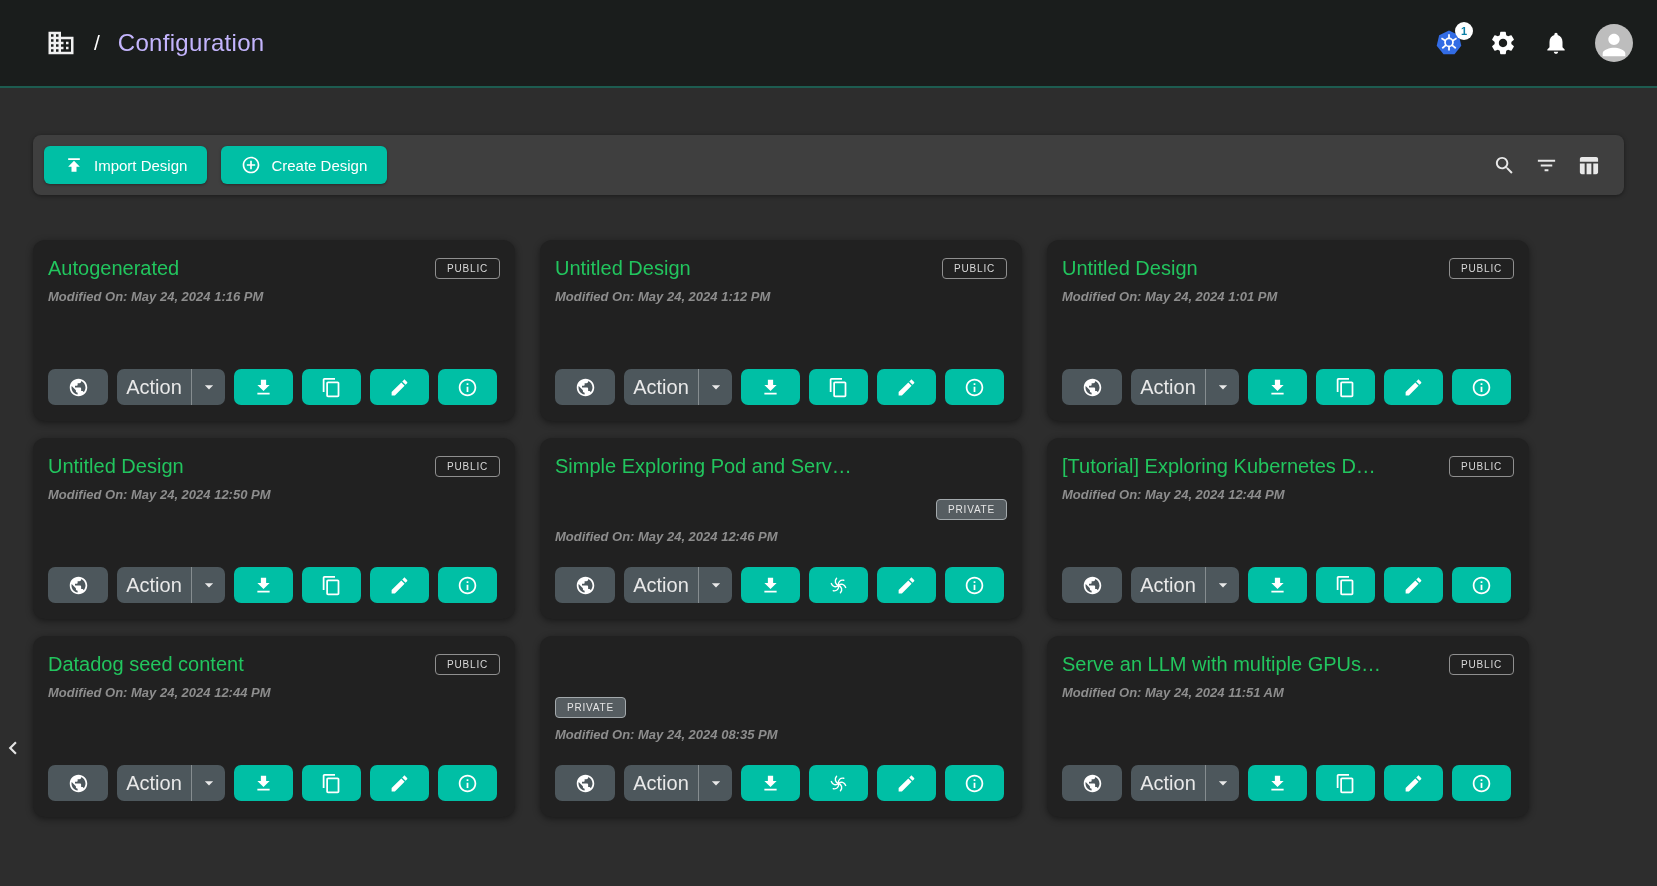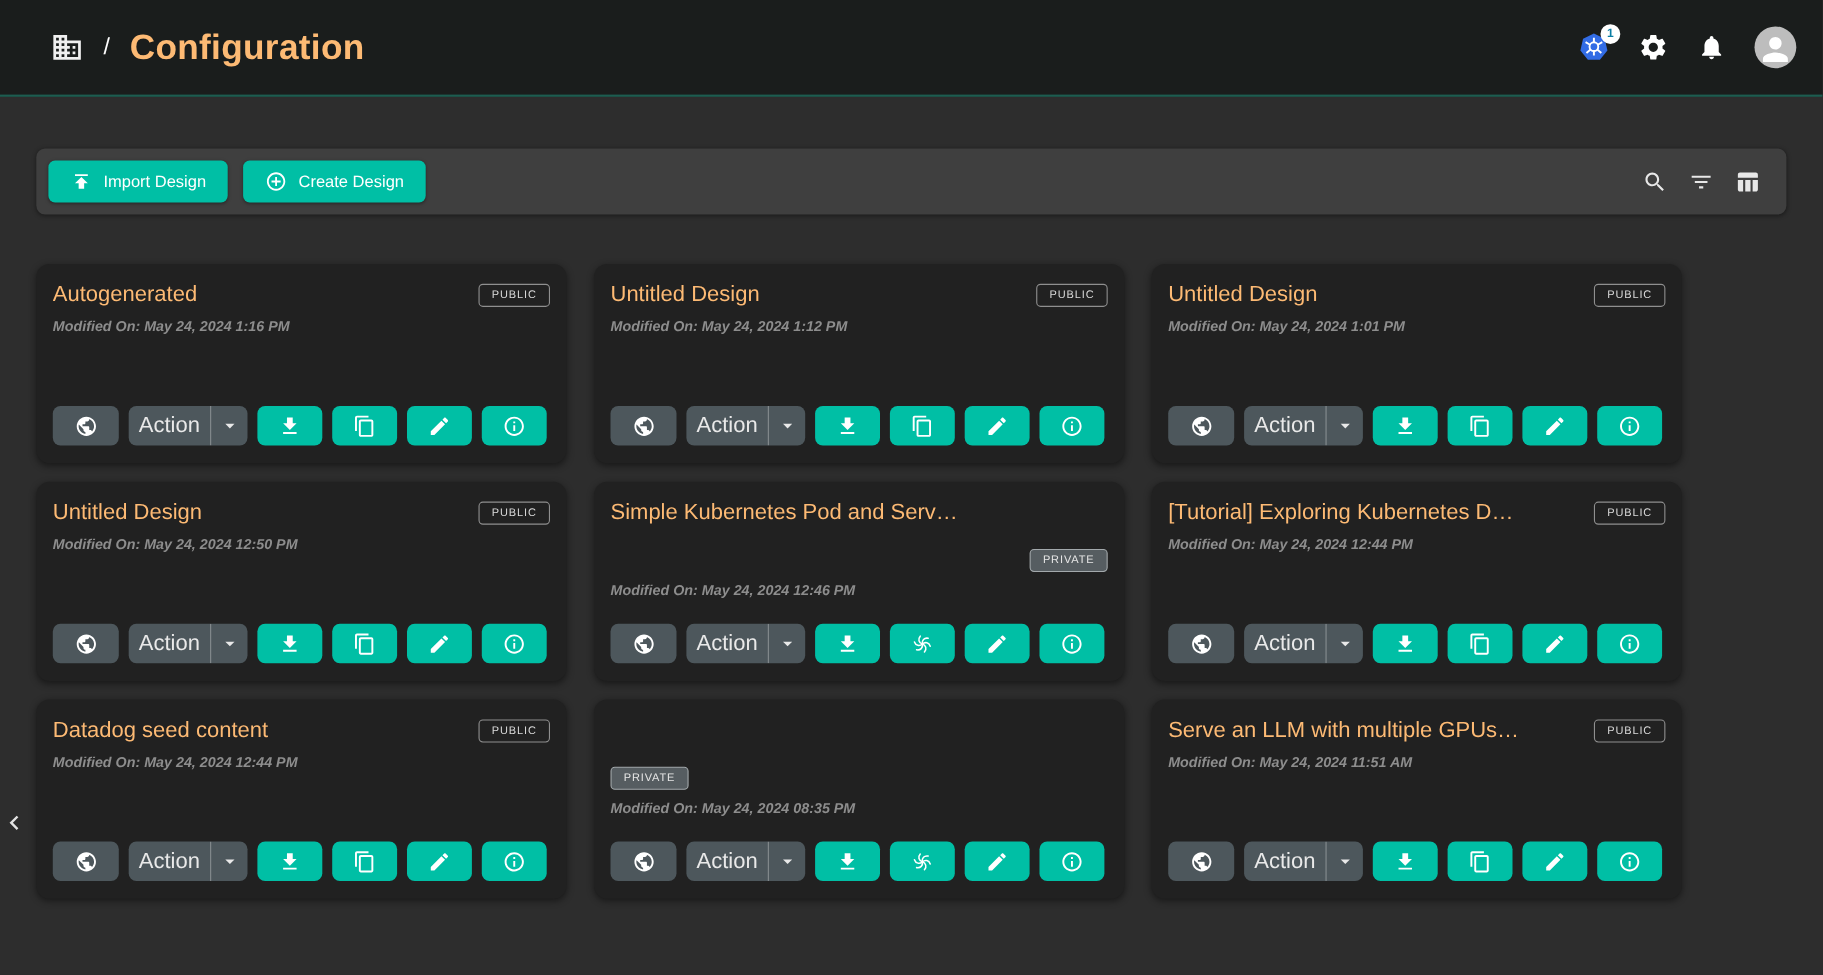--- a/index.html
+++ b/index.html
@@ -7,21 +7,21 @@
   body { background:#2d2d2d; font-family:"Liberation Sans", sans-serif; position:relative; }
 
   
   .navbar {
     height:88px; background:#1a1d1c; border-bottom:2px solid #1d5c50;
     display:flex; align-items:center; justify-content:space-between;
     padding:0 24px 0 46px;
   }
   .nav-left { display:flex; align-items:center; gap:18px; }
   .crumb-sep { color:#ffffff; font-size:21px; font-weight:400; }
-  .page-title { color:#fdba74; font-size:32px; font-weight:700; letter-spacing:.3px; }
+  .page-title { color:#c4b5fd; font-size:24px; font-weight:400; letter-spacing:.3px; }
   .nav-right { display:flex; align-items:center; gap:26px; }
   .nav-icon { display:inline-flex; width:28px; height:28px; position:relative; cursor:pointer; }
   .nav-icon svg { width:100%; height:100%; }
   .k8s-badge {
     position:absolute; top:-7px; right:-10px; width:18px; height:18px; border-radius:50%;
     background:#ffffff; color:#0a7ea4; font-size:11px; font-weight:700;
     display:flex; align-items:center; justify-content:center;
   }
   .avatar { width:38px; height:38px; border-radius:50%; background:#bdbdbd; overflow:hidden; display:flex; align-items:flex-end; justify-content:center; cursor:pointer; }
   .avatar svg { width:34px; height:34px; }
@@ -48,21 +48,21 @@
   .grid {
     margin:45px 0 0 33px; width:1496px;
     display:grid; grid-template-columns:repeat(3,482px); gap:17px 25px;
   }
   .card {
     height:181px; background:#212121; border-radius:12px; padding:16px 15px;
     position:relative; box-shadow:0 2px 7px rgba(0,0,0,.45);
   }
   .card-head { display:flex; justify-content:space-between; align-items:flex-start; gap:10px; }
   .card-title {
-    color:#fdba74; font-size:20px; font-weight:500; line-height:1.2;
+    color:#22c55e; font-size:20px; font-weight:500; line-height:1.2;
     white-space:nowrap; overflow:hidden; max-width:375px;
   }
   .badge {
     flex:none; margin-top:2px; font-size:10px; letter-spacing:.8px; color:#d9d9d9;
     border:1px solid #8f8f8f; border-radius:4px; padding:4px 11px; background:transparent;
   }
   .badge.private { background:#565d61; border-color:#a3a9ac; color:#e6e6e6;margin-top:45px; }
   .card-modified { margin-top:9px; color:#8d8d8d; font-size:13px; font-style:italic; font-weight:700; }
 
   .card-actions { position:absolute; left:15px; right:15px; bottom:16px; display:flex; gap:9px; }
@@ -384,21 +384,21 @@
           <svg viewBox="0 0 24 24">
               <path d="M11 7h2v2h-2zm0 4h2v6h-2zm1-9C6.48 2 2 6.48 2 12s4.48 10 10 10 10-4.48 10-10S17.52 2 12 2zm0 18c-4.41 0-8-3.59-8-8s3.59-8 8-8 8 3.59 8 8-3.59 8-8 8z"></path>
             </svg>
         </span>
       </button>
     </div>
   </div>
 
   <div class="card">
     <div class="card-head">
-      <div class="card-title">Simple Kubernetes Pod and Serv…</div>
+      <div class="card-title">Simple Exploring Pod and Serv…</div>
       <span class="badge private">PRIVATE</span>
     </div>
     <div class="card-modified">Modified On: May 24, 2024 12:46 PM</div>
     <div class="card-actions">
       <button class="btn slate icon-btn">
         <span class="ic">
           <svg viewBox="0 0 24 24">
               <path d="M12 2C6.48 2 2 6.48 2 12s4.48 10 10 10 10-4.48 10-10S17.52 2 12 2zm-1 17.93c-3.95-.49-7-3.85-7-7.93 0-.62.08-1.21.21-1.79L9 15v1c0 1.1.9 2 2 2v1.93zm6.9-2.54c-.26-.81-1-1.39-1.9-1.39h-1v-3c0-.55-.45-1-1-1H8v-2h2c.55 0 1-.45 1-1V7h2c1.1 0 2-.9 2-2v-.41c2.93 1.19 5 4.06 5 7.41 0 2.08-.8 3.97-2.1 5.39z"></path>
             </svg>
         </span>

